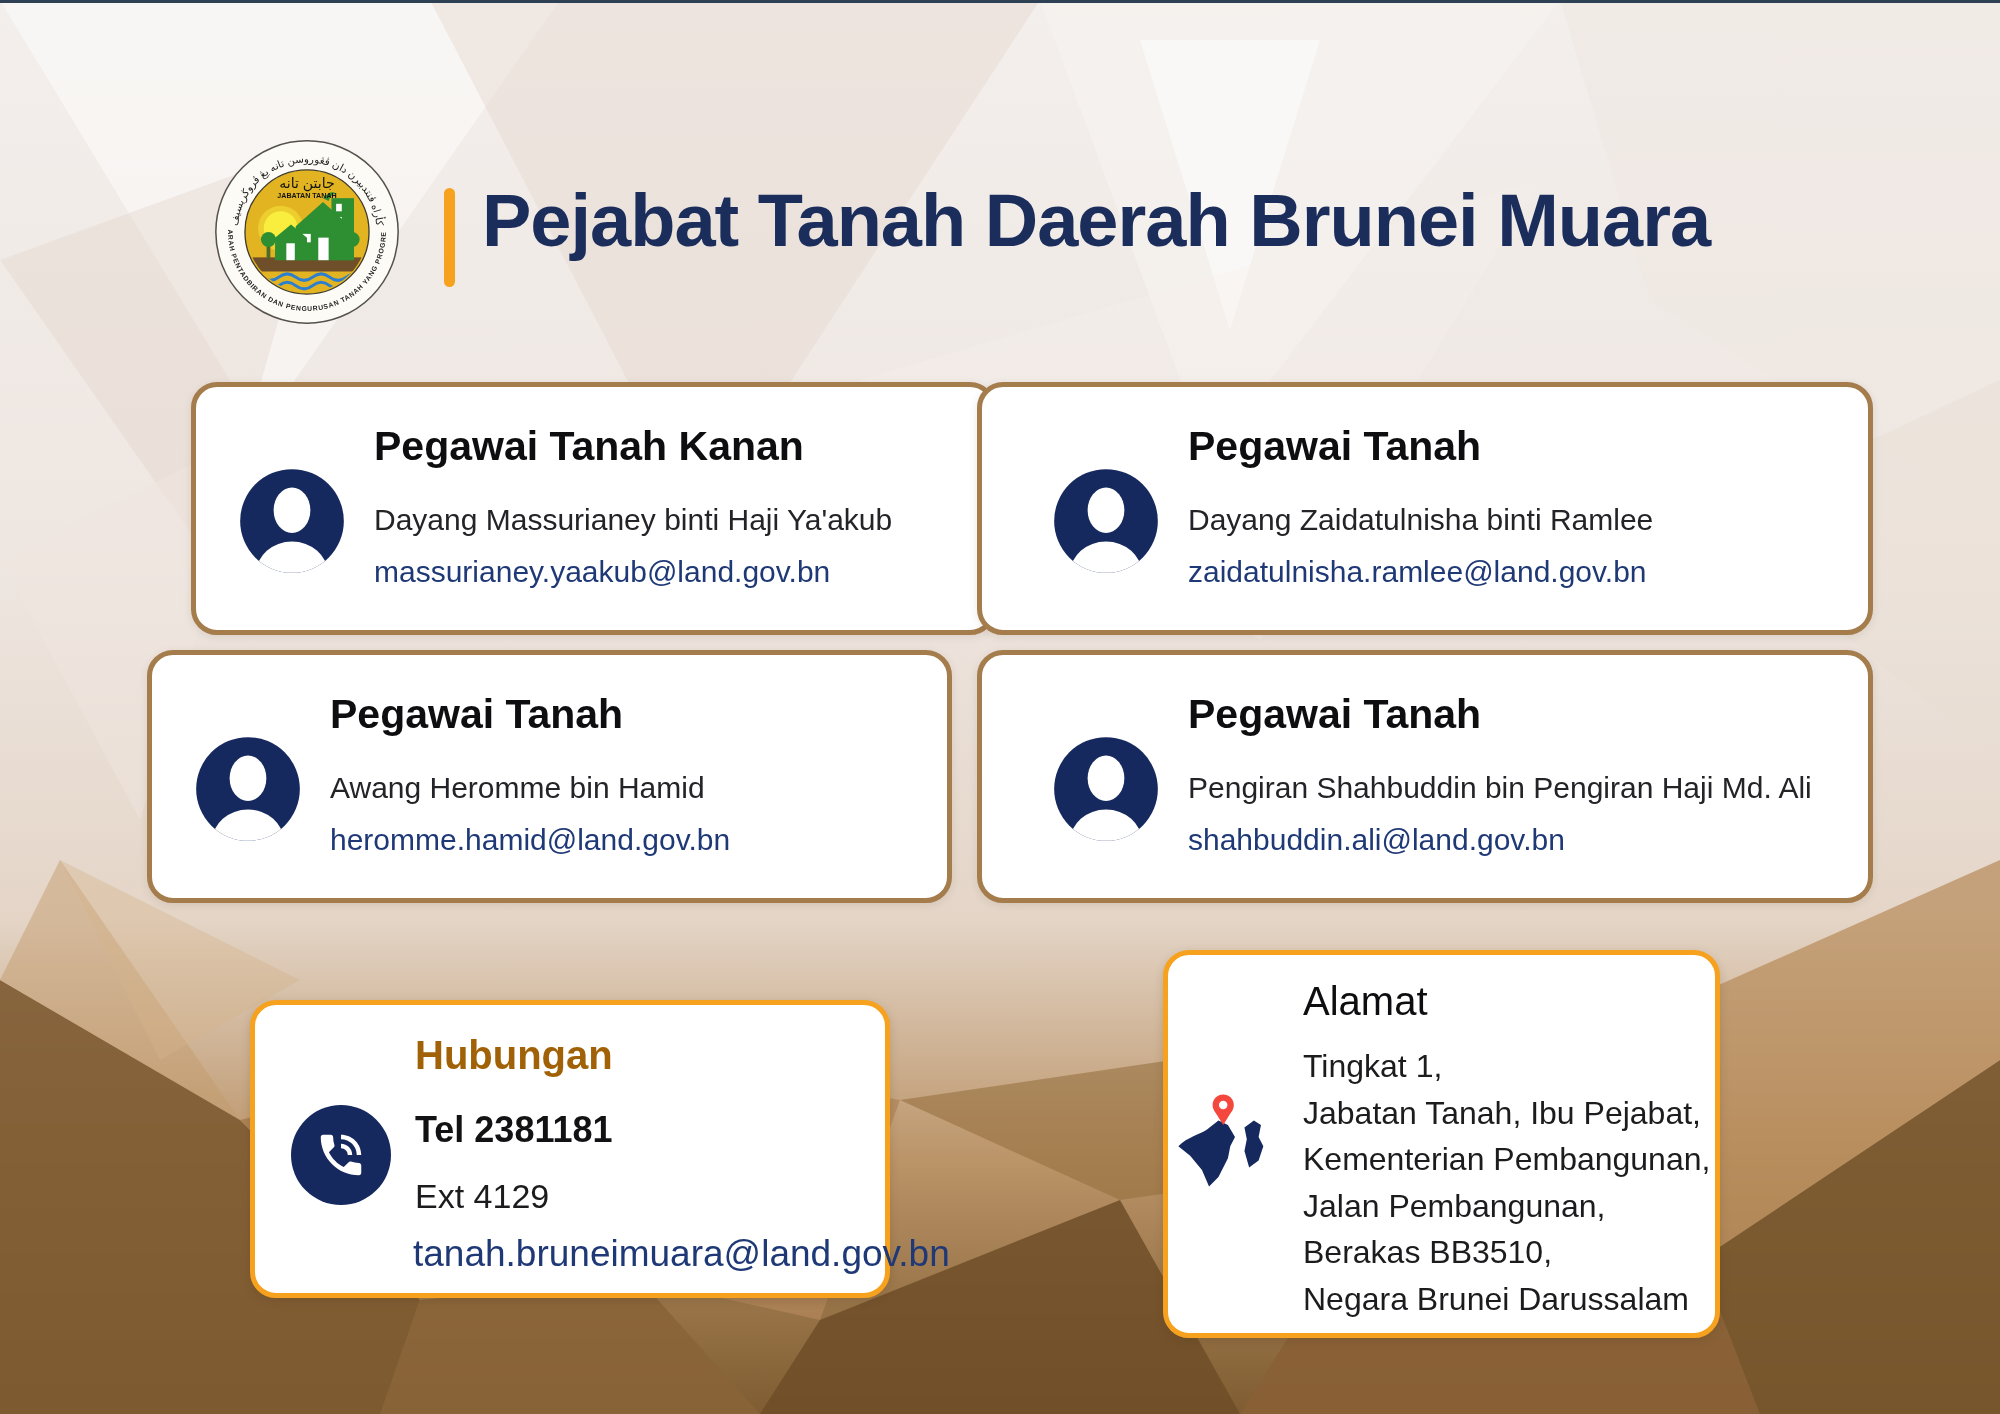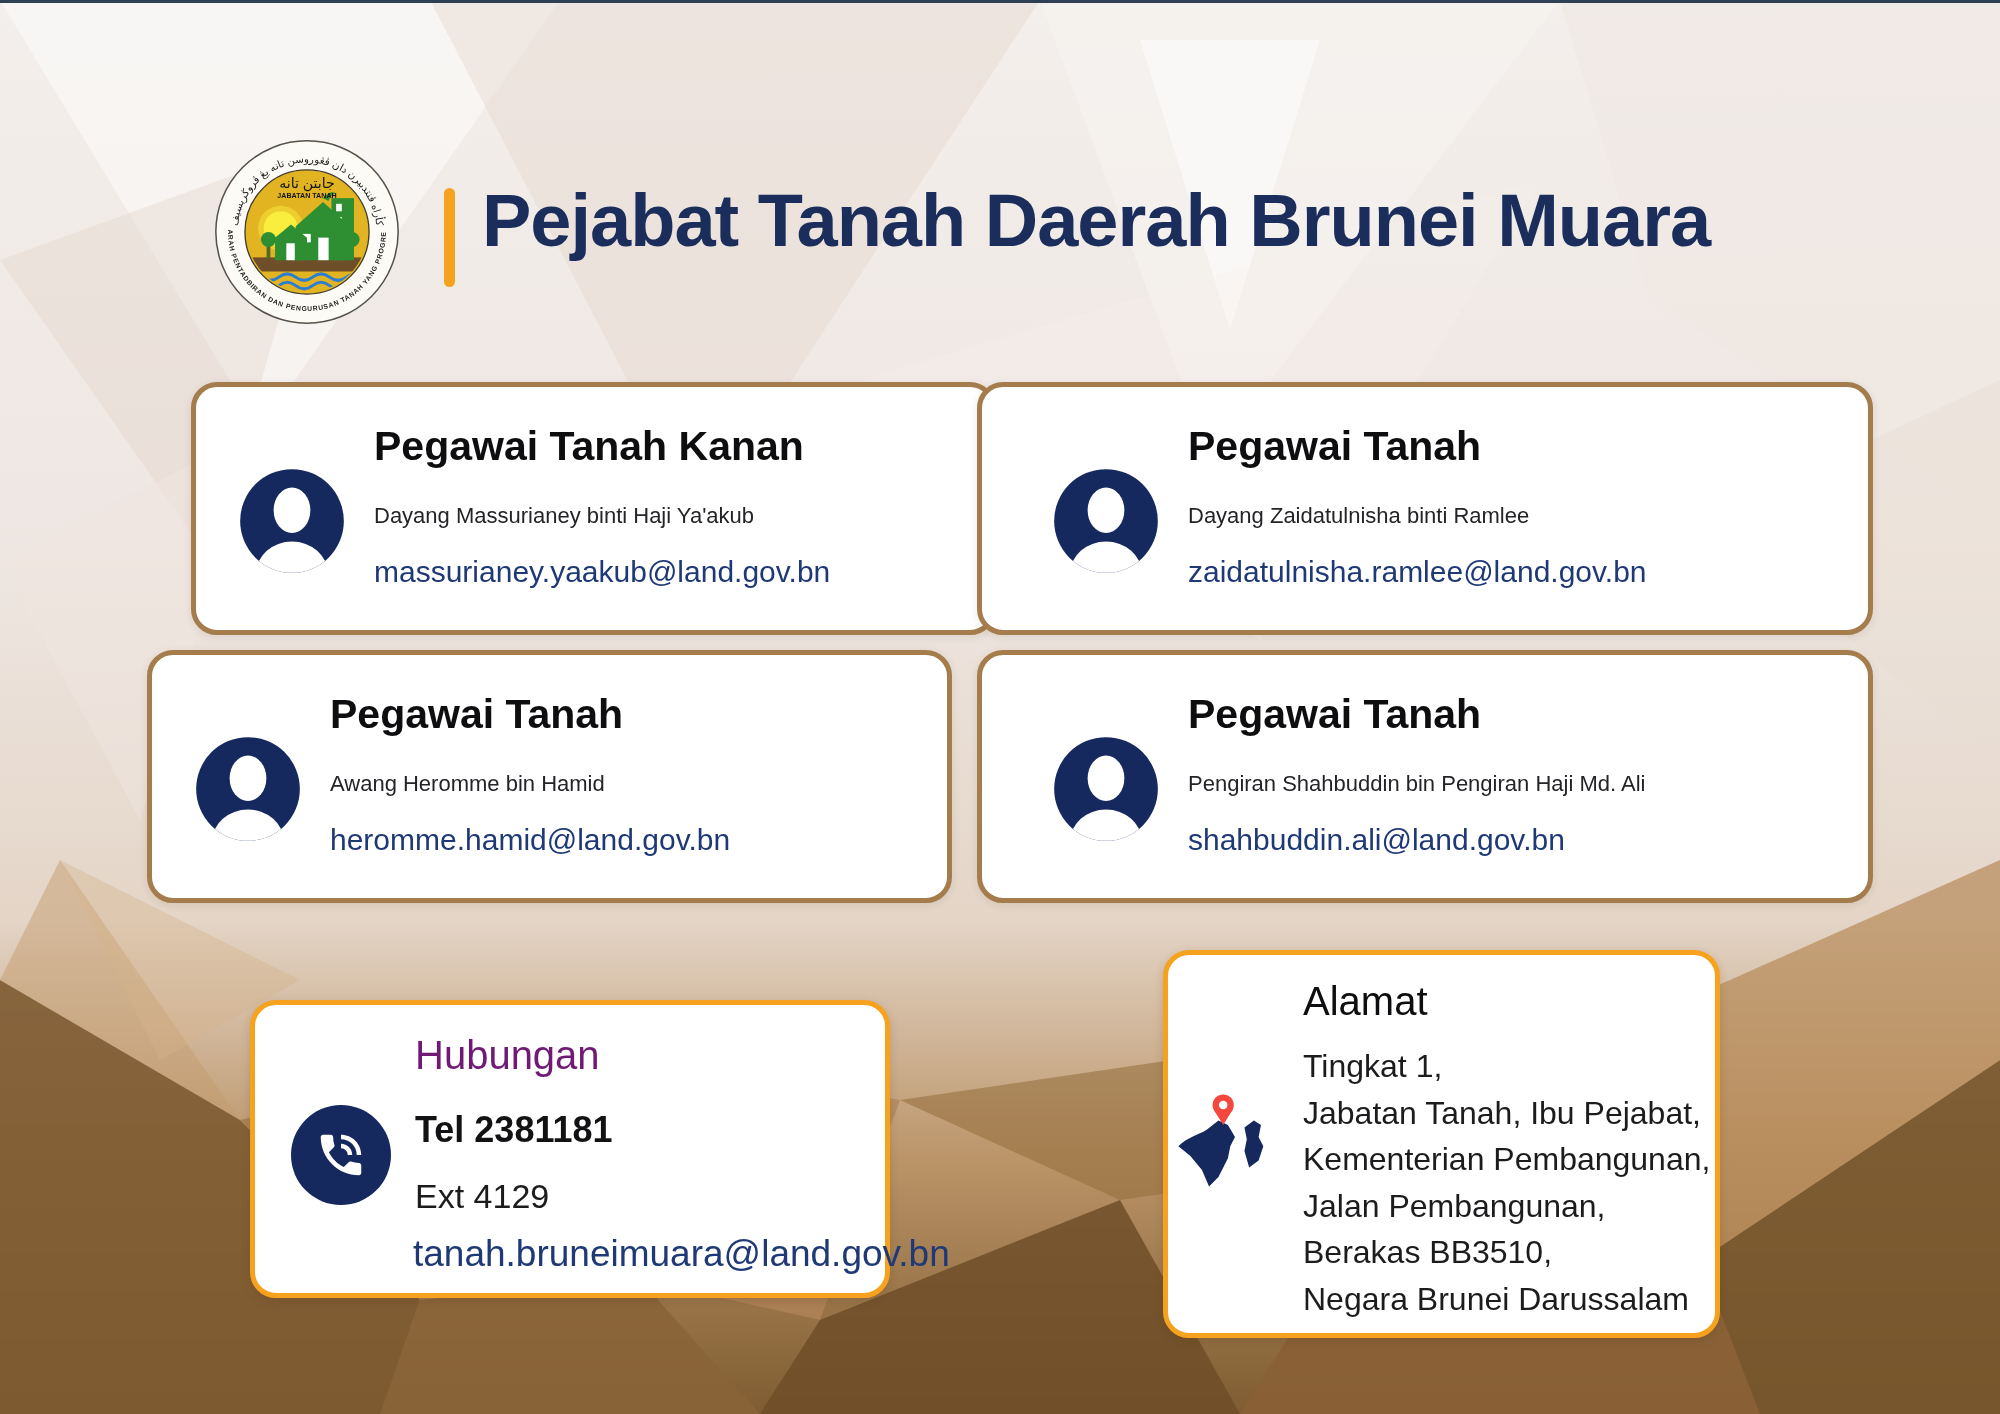--- a/index.html
+++ b/index.html
@@ -18,34 +18,34 @@
     background:var(--orange,#F6A21E);}
   .page-title{position:absolute;left:482px;top:178px;font-size:74px;font-weight:700;
     color:var(--title-navy,#1B2D5B);letter-spacing:-1px;white-space:nowrap;text-align:center;}
 
   
   .ocard{position:absolute;background:#fff;border:5px solid var(--tan,#A57C4C);
     border-radius:26px;box-shadow:0 2px 8px rgba(70,50,20,.10);}
   .ocard .avatar{position:absolute;left:42px;top:80px;width:108px;height:108px;}
   .ocard .avatar svg{width:100%;height:100%;display:block;}
   .ocard .role{position:absolute;left:178px;top:36px;font-size:41px;font-weight:700;color:#0e0e10;white-space:nowrap;}
-  .ocard .name{position:absolute;left:178px;top:116px;font-size:22px;color:#242428;white-space:nowrap;}
+  .ocard .name{position:absolute;left:178px;top:116px;font-size:30px;color:#242428;white-space:nowrap;}
   .ocard .email{position:absolute;left:178px;top:168px;font-size:30px;color:var(--link,#1F3977);
     text-decoration:none;white-space:nowrap;}
   .ocard.rcol .avatar{left:70px;}
   .ocard.rcol .role,.ocard.rcol .name,.ocard.rcol .email{left:206px;}
   #card1{left:147px;top:382px;width:795px;height:243px;margin-left:44px;}
   #card2{left:977px;top:382px;width:886px;height:243px;}
   #card3{left:147px;top:650px;width:795px;height:243px;}
   #card4{left:977px;top:650px;width:886px;height:243px;}
 
   
   .contact-card{position:absolute;left:250px;top:1000px;width:630px;height:288px;background:#fff;
     border:5px solid var(--orange,#F6A21E);border-radius:26px;box-shadow:0 3px 10px rgba(70,50,20,.18);}
-  .contact-title{position:absolute;left:160px;top:28px;font-size:40px;font-weight:400;color:#701a75;}
+  .contact-title{position:absolute;left:160px;top:28px;font-size:40px;font-weight:700;color:#a16207;}
   .phone-badge{position:absolute;left:36px;top:100px;width:100px;height:100px;border-radius:50%;
     background:var(--navy,#16295E);display:flex;align-items:center;justify-content:center;}
   .phone-badge svg{width:54px;height:54px;display:block;}
   .tel{position:absolute;left:160px;top:104px;font-size:36px;font-weight:700;color:#121214;white-space:nowrap;}
   .ext{position:absolute;left:160px;top:172px;font-size:34px;color:#1c1c1e;white-space:nowrap;}
   .contact-email{position:absolute;left:158px;top:228px;font-size:37px;color:var(--link,#1F3977);
     text-decoration:none;white-space:nowrap;}
 
   
   .address-card{position:absolute;left:1163px;top:950px;width:547px;height:378px;background:#fff;

